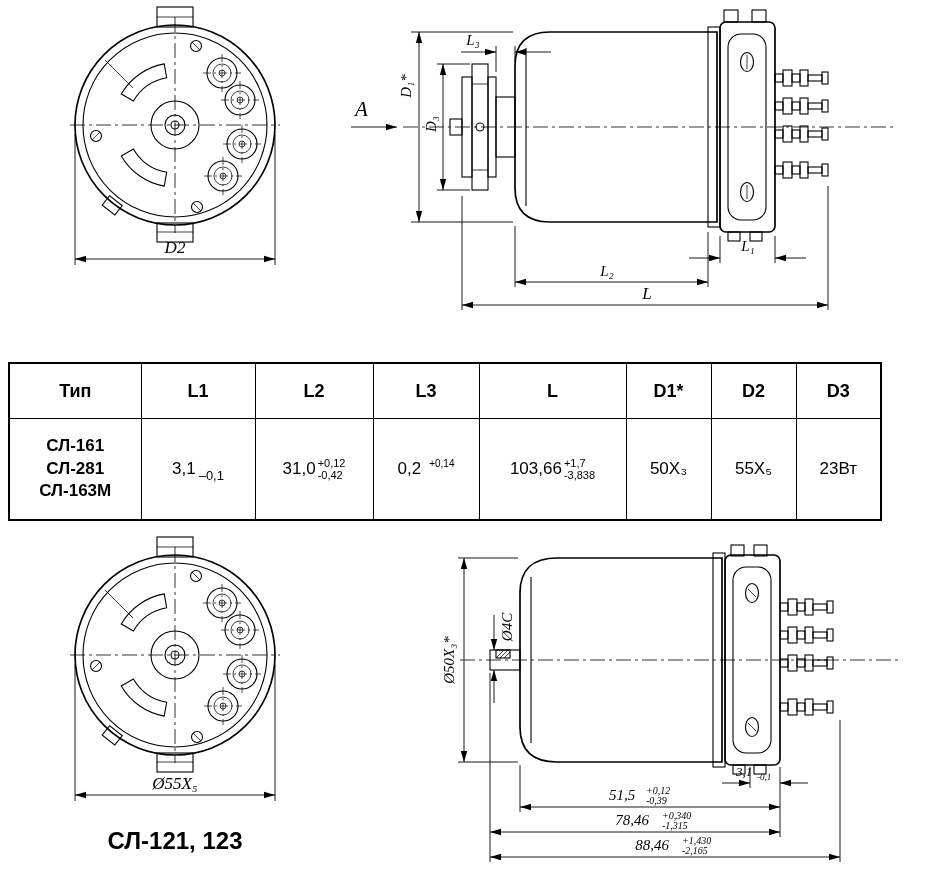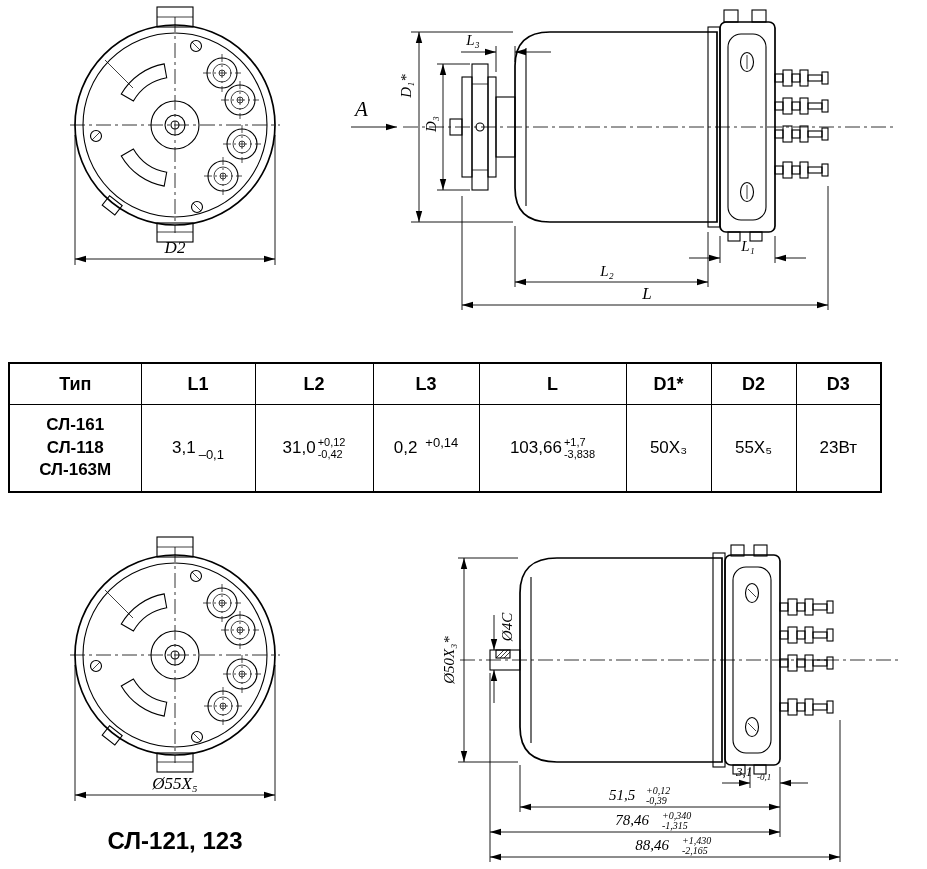--- a/index.html
+++ b/index.html
@@ -15,28 +15,28 @@
   .ext,.dimline{fill:none;stroke:#000;stroke-width:0.9;}
   .arrfill{fill:#000;stroke:none;}
   text{fill:#000;}
   .dim{font-family:"Liberation Serif","DejaVu Serif",serif;font-style:italic;font-size:17px;}
   .dim15{font-family:"Liberation Serif","DejaVu Serif",serif;font-style:italic;font-size:15px;}
   .dim13{font-family:"Liberation Serif","DejaVu Serif",serif;font-style:italic;font-size:13px;}
   .tol10{font-family:"Liberation Serif","DejaVu Serif",serif;font-style:italic;font-size:10px;}
   .tol9{font-family:"Liberation Serif","DejaVu Serif",serif;font-style:italic;font-size:9px;}
   .viewlbl{font-family:"Liberation Serif","DejaVu Serif",serif;font-style:italic;font-size:21px;}
   table.dims{position:absolute;left:8px;top:362px;border-collapse:collapse;table-layout:fixed;border:2px solid #000;}
-  table.dims th,table.dims td{border:1.6px solid #000;text-align:center;vertical-align:middle;padding:5px 4px;}
+  table.dims th,table.dims td{border:1.6px solid #000;text-align:center;vertical-align:middle;padding:12px 4px;}
   table.dims th{font-size:18px;font-weight:bold;height:30px;}
   table.dims td{font-size:17px;height:76px;}
   td.typec{text-align:left;font-weight:bold;padding-left:9px;line-height:1.35;margin-top:16px;}
   .valwrap{display:inline-flex;align-items:center;justify-content:center;}
   .tolstack{display:inline-flex;flex-direction:column;align-items:flex-start;font-size:11px;line-height:1.1;margin-left:2px;}
   .lo-only{font-size:13px;margin-left:3px;margin-top:12px;}
-  .up-only{font-size:13px;margin-left:8px;margin-bottom:12px;}
+  .up-only{font-size:10px;margin-left:8px;margin-bottom:12px;}
   .caption{position:absolute;left:55px;top:827px;width:240px;text-align:center;font-size:24px;font-weight:bold;}
 </style>
 </head>
 <body>
 
 <div>
 
   <svg class="abs" style="left:55px;top:3px" width="240" height="275" viewBox="0 0 240 275">
     <defs>
       <marker id="mA" markerWidth="12" markerHeight="8" refX="11" refY="4" orient="auto" markerUnits="userSpaceOnUse">
@@ -227,21 +227,21 @@
         <th>L</th>
         <th>D1*</th>
         <th>D2</th>
         <th>D3</th>
       </tr>
     </thead>
     <tbody>
       <tr>
         <td class="typec">
           <div>СЛ-161</div>
-          <div>СЛ-118</div>
+          <div>СЛ-281</div>
           <div>СЛ-163М</div>
         </td>
         <td>
           <span class="valwrap">
             <span>3,1</span>
             <span class="lo-only">–0,1</span>
           </span>
         </td>
         <td>
           <span class="valwrap">

